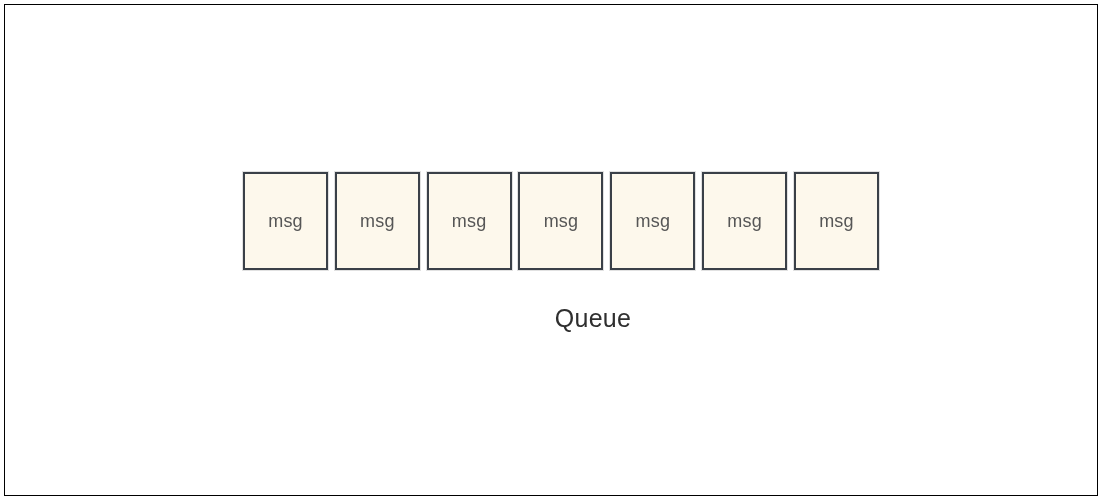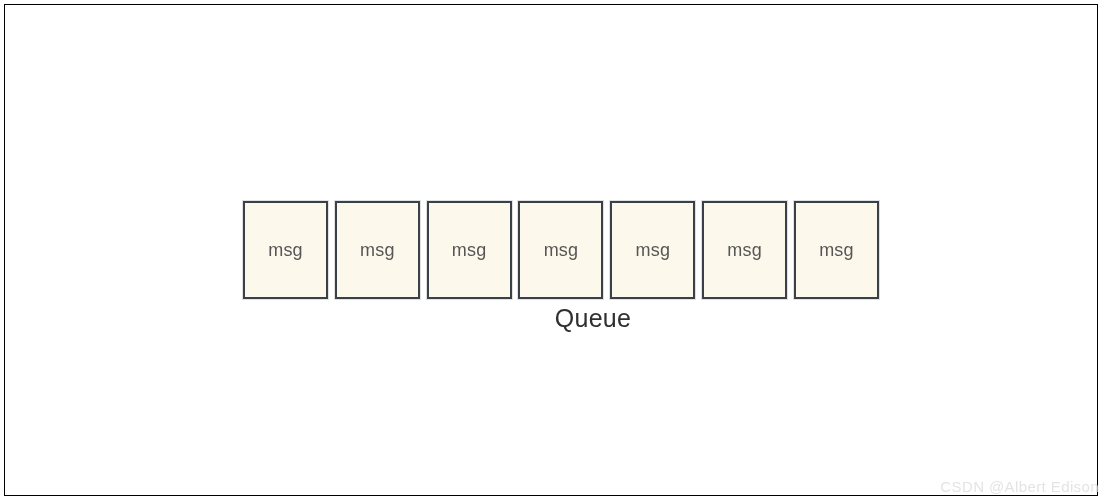--- a/index.html
+++ b/index.html
@@ -57,21 +57,20 @@
   .msg-box {
     width: 85px;
     height: 98px;
     box-sizing: border-box;
     background: #fdf8ec;
     border: 2px solid #3a4048;
     display: flex;
     align-items: center;
     justify-content: center;
     box-shadow: 0 0 0 1px rgba(170,170,170,0.35);
-    margin-top: 29px;
   }
 
   .msg-label {
     font-family: "Liberation Sans", sans-serif;
     font-size: 18px;
     line-height: 1;
     color: #565656;
     letter-spacing: 0.2px;
     user-select: none;
   }
@@ -143,15 +142,14 @@
       <div class="msg-box">
         <span class="msg-label">msg</span>
       </div>
 
     </div>
 
     <div id="queue-caption">Queue</div>
 
   </div>
 
-  <div id="watermark">CSDN @Albert Edison</div>
 
 </div>
 
 </body></html>

